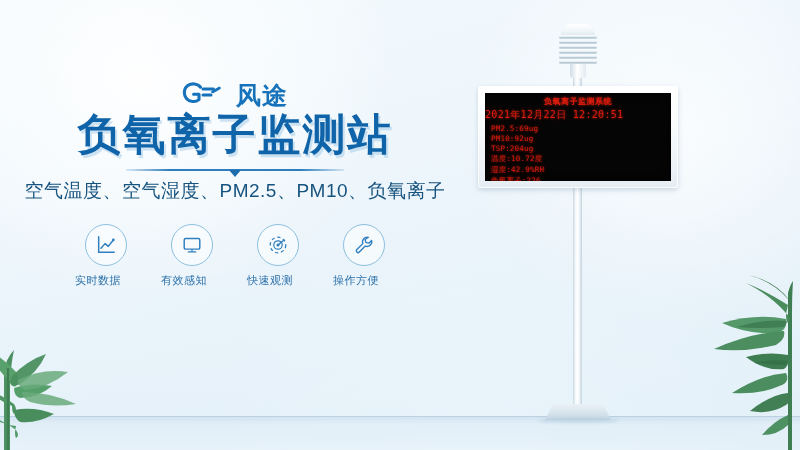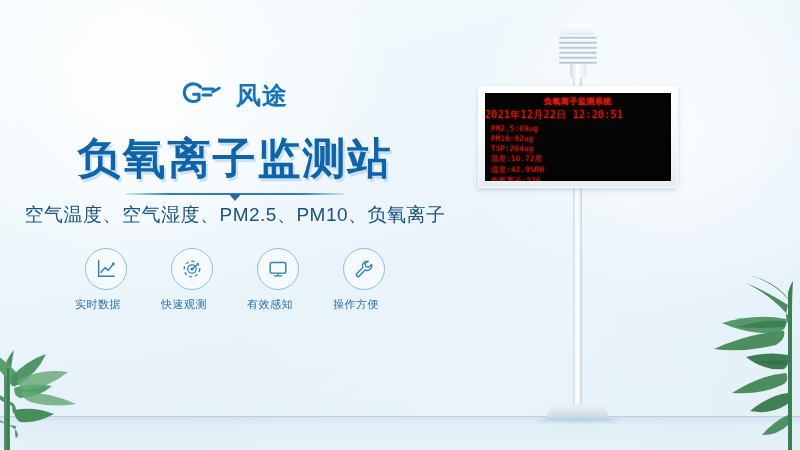--- a/index.html
+++ b/index.html
@@ -73,21 +73,21 @@
   }
   .logo-mark { width: 40px; height: 26px; display: block; }
   .logo-text {
     font-size: 25px;
     font-weight: bold;
     color: #1673bb;
     letter-spacing: 1px;
     line-height: 1;
   }
   .main-title {
-    margin-top: 24px;
+    margin-top: 0;
     font-size: 43px;
     font-weight: bold;
     color: #0f63a8;
     letter-spacing: 2px;
     line-height: 1.05;
     text-shadow: 2px 3px 0 rgba(150,195,228,0.45);
   }
   .divider {
     position: relative;
     margin: 11px auto 0;
@@ -306,38 +306,38 @@
             <path d="M6.5 15.5 L11 10.5 L14.5 13.5 L20 6.5" fill="none" stroke="#2f7fbe" stroke-width="1.6" stroke-linecap="round" stroke-linejoin="round"></path>
             <circle cx="20" cy="6.5" r="1.5" fill="#2f7fbe"></circle>
           </svg>
         </div>
         <div class="feature-label">实时数据</div>
       </div>
 
       <div class="feature">
         <div class="feature-circle">
           <svg width="22" height="22" viewBox="0 0 24 24">
+            <rect x="3.5" y="5" width="17" height="11.5" rx="1.6" fill="none" stroke="#2f7fbe" stroke-width="1.6"></rect>
+            <path d="M8 19.5 L16 19.5" fill="none" stroke="#2f7fbe" stroke-width="1.6" stroke-linecap="round"></path>
+            <path d="M12 16.5 L12 19.5" fill="none" stroke="#2f7fbe" stroke-width="1.4"></path>
+          </svg>
+        </div>
+        <div class="feature-label">有效感知</div>
+      </div>
+
+      <div class="feature">
+        <div class="feature-circle">
+          <svg width="22" height="22" viewBox="0 0 24 24">
             <circle cx="12" cy="12" r="8.5" fill="none" stroke="#2f7fbe" stroke-width="1.4" stroke-dasharray="3.5 3"></circle>
             <circle cx="12" cy="12" r="4.6" fill="none" stroke="#2f7fbe" stroke-width="1.3"></circle>
             <circle cx="12" cy="12" r="1.7" fill="#2f7fbe"></circle>
             <path d="M12 12 L18.5 6.5" fill="none" stroke="#2f7fbe" stroke-width="1.4" stroke-linecap="round"></path>
           </svg>
         </div>
         <div class="feature-label">快速观测</div>
-      </div>
-
-      <div class="feature">
-        <div class="feature-circle">
-          <svg width="22" height="22" viewBox="0 0 24 24">
-            <rect x="3.5" y="5" width="17" height="11.5" rx="1.6" fill="none" stroke="#2f7fbe" stroke-width="1.6"></rect>
-            <path d="M8 19.5 L16 19.5" fill="none" stroke="#2f7fbe" stroke-width="1.6" stroke-linecap="round"></path>
-            <path d="M12 16.5 L12 19.5" fill="none" stroke="#2f7fbe" stroke-width="1.4"></path>
-          </svg>
-        </div>
-        <div class="feature-label">有效感知</div>
       </div>
 
       <div class="feature">
         <div class="feature-circle">
           <svg width="22" height="22" viewBox="0 0 24 24">
             <path d="M16.8 3.6 a5.2 5.2 0 0 0 -6.1 6.9 L4.2 17 a1.9 1.9 0 0 0 2.7 2.7 L13.4 13.2 a5.2 5.2 0 0 0 6.9 -6.1 L17.2 10 L14 9.2 L13.2 6 Z" fill="none" stroke="#2f7fbe" stroke-width="1.5" stroke-linejoin="round"></path>
           </svg>
         </div>
         <div class="feature-label">操作方便</div>
       </div>

